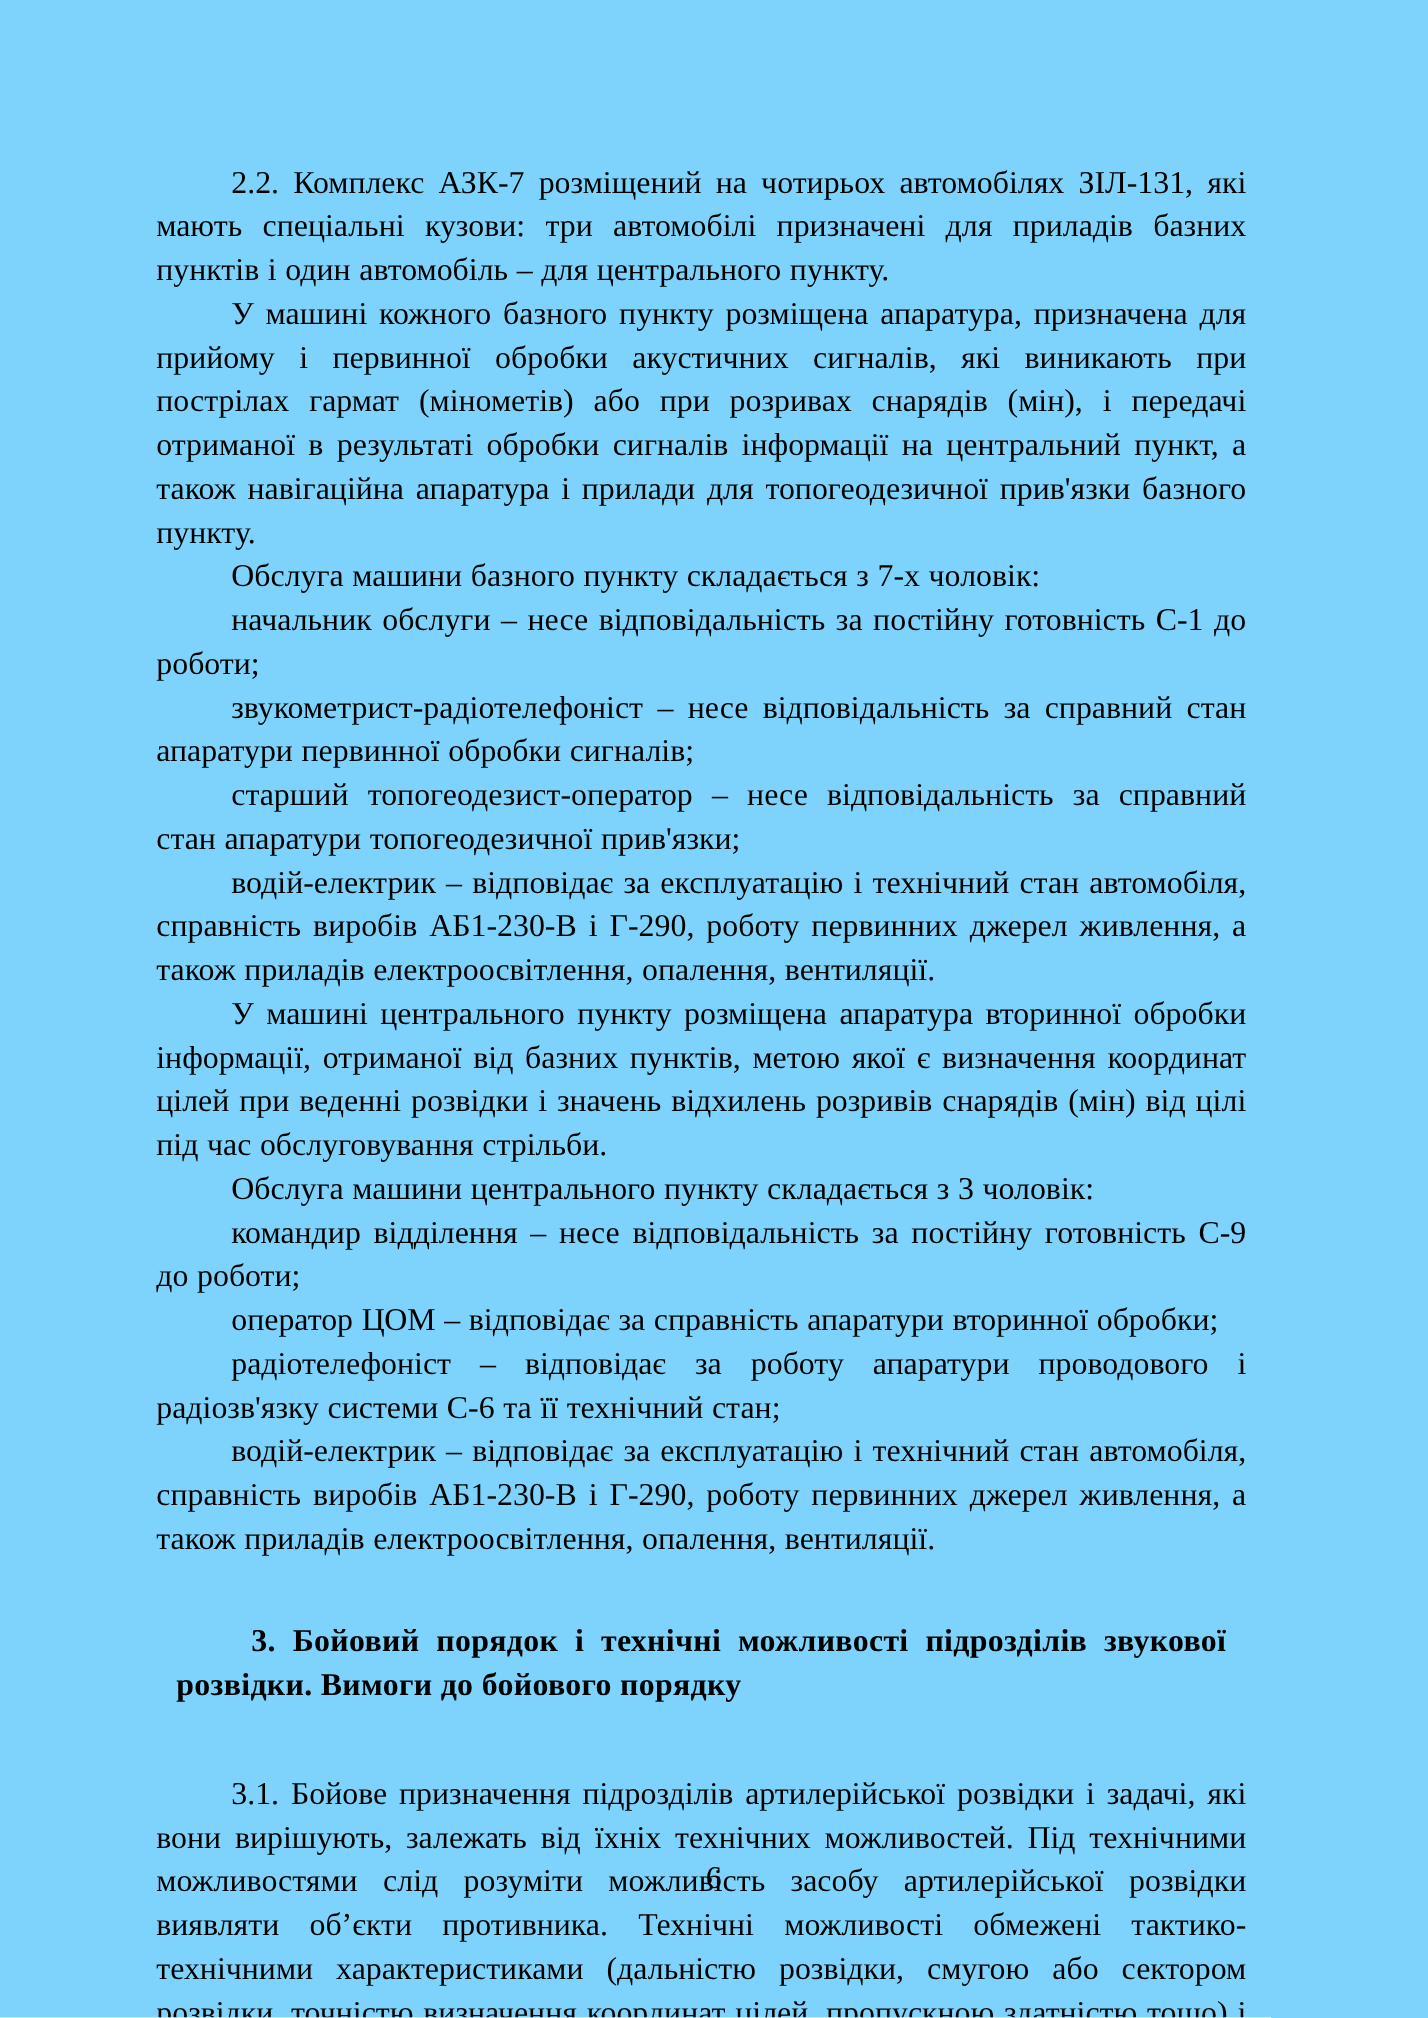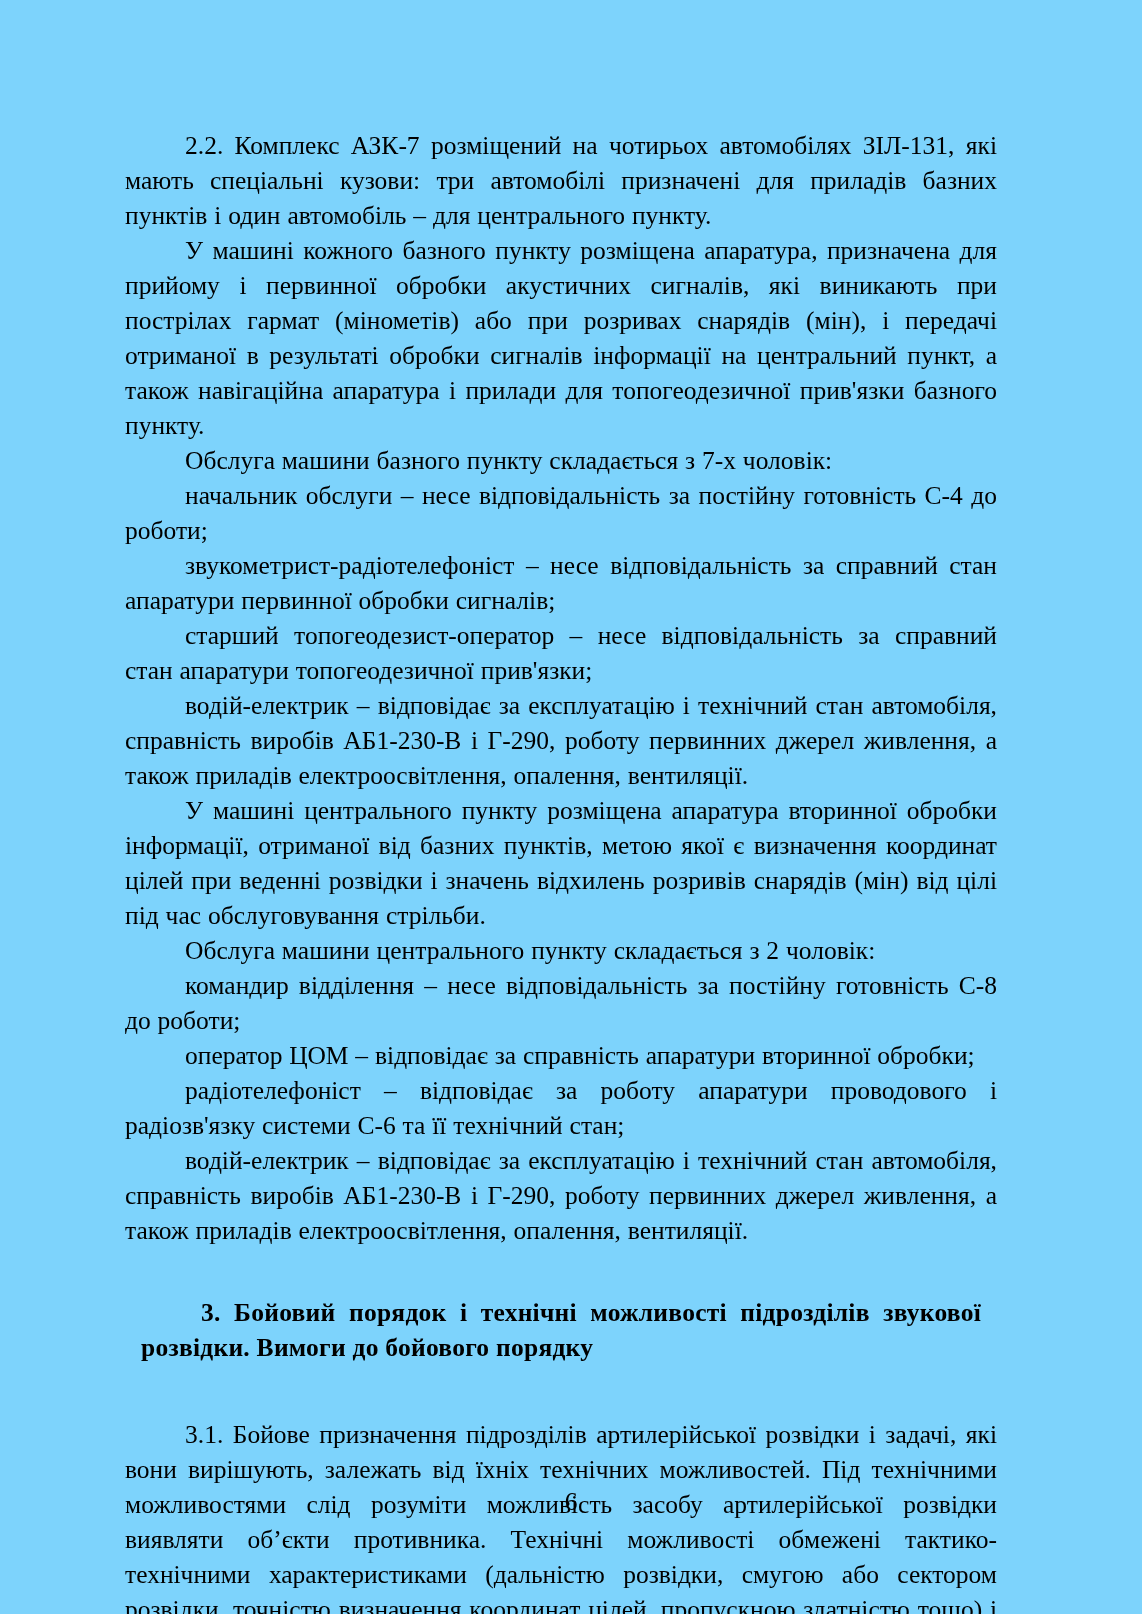--- a/index.html
+++ b/index.html
@@ -79,33 +79,33 @@
 <div class="page">
 
   <div class="text-block">
 
     <p class="para">2.2. Комплекс АЗК-7 розміщений на чотирьох автомобілях ЗІЛ-131, які мають спеціальні кузови: три автомобілі призначені для приладів базних пунктів і один автомобіль – для центрального пункту.</p>
 
     <p class="para">У машині кожного базного пункту розміщена апаратура, призначена для прийому і первинної обробки акустичних сигналів, які виникають при пострілах гармат (мінометів) або при розривах снарядів (мін), і передачі отриманої в результаті обробки сигналів інформації на центральний пункт, а також навігаційна апаратура і прилади для топогеодезичної прив'язки базного пункту.</p>
 
     <p class="para">Обслуга машини базного пункту складається з 7-х чоловік:</p>
 
-    <p class="para">начальник обслуги – несе відповідальність за постійну готовність С-4 до роботи;</p>
+    <p class="para">начальник обслуги – несе відповідальність за постійну готовність С-1 до роботи;</p>
 
     <p class="para">звукометрист-радіотелефоніст – несе відповідальність за справний стан апаратури первинної обробки сигналів;</p>
 
     <p class="para">старший топогеодезист-оператор – несе відповідальність за справний стан апаратури топогеодезичної прив'язки;</p>
 
     <p class="para">водій-електрик – відповідає за експлуатацію і технічний стан автомобіля, справність виробів АБ1-230-В і Г-290, роботу первинних джерел живлення, а також приладів електроосвітлення,  опалення,  вентиляції.</p>
 
     <p class="para">У машині центрального пункту розміщена апаратура вторинної обробки інформації, отриманої від базних пунктів, метою якої є визначення координат цілей при веденні розвідки і значень відхилень розривів снарядів (мін) від цілі під час обслуговування стрільби.</p>
 
-    <p class="para">Обслуга машини центрального пункту складається з 2 чоловік:</p>
+    <p class="para">Обслуга машини центрального пункту складається з 3 чоловік:</p>
 
-    <p class="para">командир відділення – несе відповідальність за постійну готовність С-8 до роботи;</p>
+    <p class="para">командир відділення – несе відповідальність за постійну готовність С-9 до роботи;</p>
 
     <p class="para">оператор ЦОМ – відповідає за справність апаратури вторинної обробки;</p>
 
 
     <p class="para">радіотелефоніст – відповідає за роботу апаратури проводового і радіозв'язку системи С-6 та її  технічний стан;</p>
 
     <p class="para">водій-електрик – відповідає за експлуатацію і технічний стан автомобіля, справність виробів АБ1-230-В і Г-290, роботу первинних джерел живлення, а також приладів електроосвітлення, опалення,  вентиляції.</p>
 
     <div class="spacer-before-heading"></div>
 

